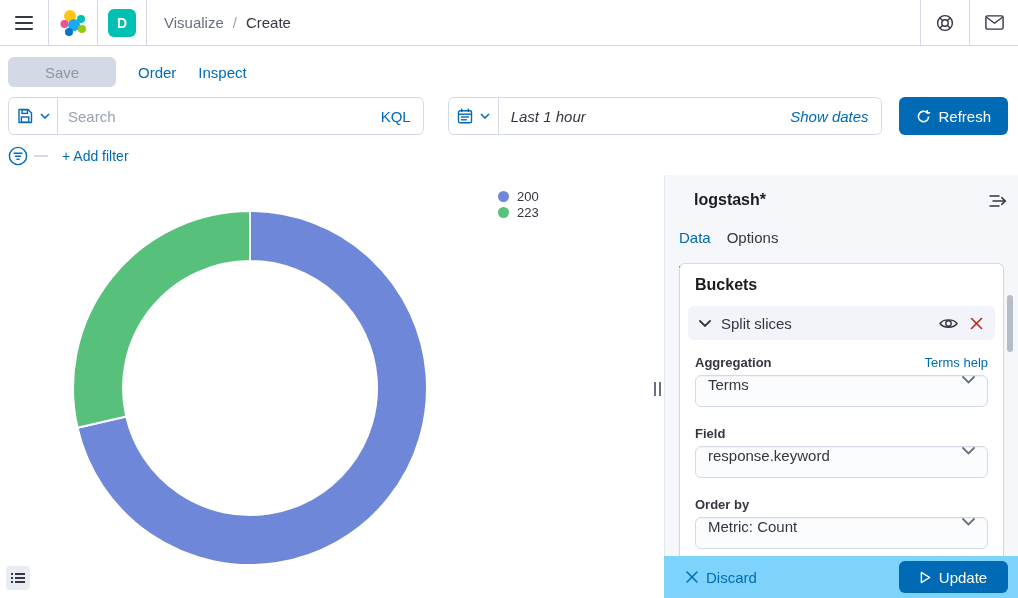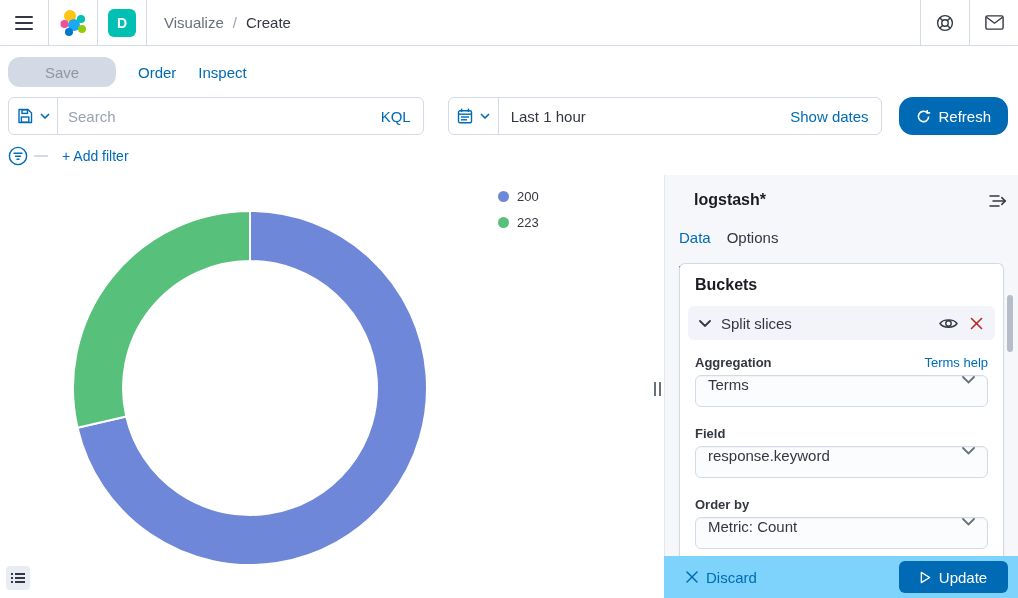--- a/index.html
+++ b/index.html
@@ -15,52 +15,52 @@
   .space-badge { width:28px; height:28px; border-radius:6px; background:#00BFB3; color:#fff;
     font-weight:bold; font-size:14px; display:flex; align-items:center; justify-content:center; }
   .crumbs { display:flex; align-items:center; gap:9px; padding-left:17px; font-size:15px; }
   .crumb-sub { color:#69707D; cursor:pointer; }
   .crumb-sep { color:#98A2B3; }
   .crumb-cur { color:#343741; font-weight:500; }
   .hdr-spacer { flex:1; }
 
   
   .toolbar { position:absolute; top:47px; left:0; right:0; height:50px; display:flex; align-items:center; padding-left:8px; }
-  .btn-save { width:108px; height:30px; background:#D3DAE6; border:none; border-radius:12px;
+  .btn-save { width:108px; height:30px; background:#D3DAE6; border:none; border-radius:6px;
     color:#8E97A2; font-size:15px; font-family:inherit; }
   .lnk { color:#006BB4; font-size:15px; cursor:pointer; background:none; border:none; font-family:inherit; }
   .toolbar .lnk { margin-left:22px; }
 
   
   .querybar { position:absolute; top:97px; left:8px; right:10px; height:38px; display:flex; }
   .qgroup { display:flex; align-items:center; border:1px solid #D3DAE6; border-radius:6px; background:#fff; height:38px; }
   .q-search { width:433px;justify-content:center; }
-  .q-date { width:452px; margin-left:24px; }
+  .q-date { width:452px; margin-left:24px;font-style:italic; }
   .seg-btn { height:100%; display:flex; align-items:center; justify-content:center; gap:7px;
     border-right:1px solid #D3DAE6; cursor:pointer; background:none; border-top:none; border-bottom:none; border-left:none; }
   .q-search .seg-btn { width:49px; }
   .q-date .seg-btn { width:50px; }
   .search-input { flex:1; border:none; outline:none; font-size:15px; font-family:inherit;
     color:#343741; padding:0 10px; background:transparent; }
   .search-input::placeholder { color:#98A2B3; }
   .kql { font-size:15px; color:#006BB4; padding-right:12px; cursor:pointer; }
   .time-text { font-size:15px; color:#343741; padding-left:12px; cursor:pointer; }
   .show-dates { margin-left:auto; padding-right:12px; font-size:15px; }
   .btn-refresh { margin-left:17px; width:114px; height:38px; background:#006BB4; color:#fff; border:none;
-    border-radius:14px; font-size:15px; font-family:inherit; display:flex; align-items:center; justify-content:center; gap:8px; cursor:pointer; }
+    border-radius:6px; font-size:15px; font-family:inherit; display:flex; align-items:center; justify-content:center; gap:8px; cursor:pointer; }
 
   
   .filterbar { position:absolute; top:137px; left:8px; height:38px; display:flex; align-items:center; }
   .filter-dash { width:14px; height:2px; background:#D3DAE6; margin:0 6px 0 6px; }
   .add-filter { font-size:14px; margin-left:8px; }
 
   
   .chart-area { position:absolute; top:175px; left:0; width:659px; bottom:0; background:#fff; }
   .donut-wrap { position:absolute; left:70px; top:33px; width:360px; height:360px; }
-  .legend { position:absolute; left:498px; top:14px; display:flex; flex-direction:column; gap:11px; }
+  .legend { position:absolute; left:498px; top:14px; display:flex; flex-direction:column; gap:1px; }
   .legend-item { display:flex; align-items:center; gap:8px; cursor:pointer; }
   .legend-dot { width:11px; height:11px; border-radius:50%; }
   .legend-label { font-size:13px; color:#343741; }
   .legend-toggle { position:absolute; left:6px; bottom:8px; width:24px; height:24px; border-radius:4px;
     background:#E9EDF3; border:none; display:flex; align-items:center; justify-content:center; cursor:pointer; }
 
   
   .resizer { position:absolute; top:175px; left:650px; width:14px; bottom:0; display:flex;
     align-items:center; justify-content:center; cursor:col-resize; }
   .resizer .grip { display:flex; gap:3px; margin-top:4px; }

